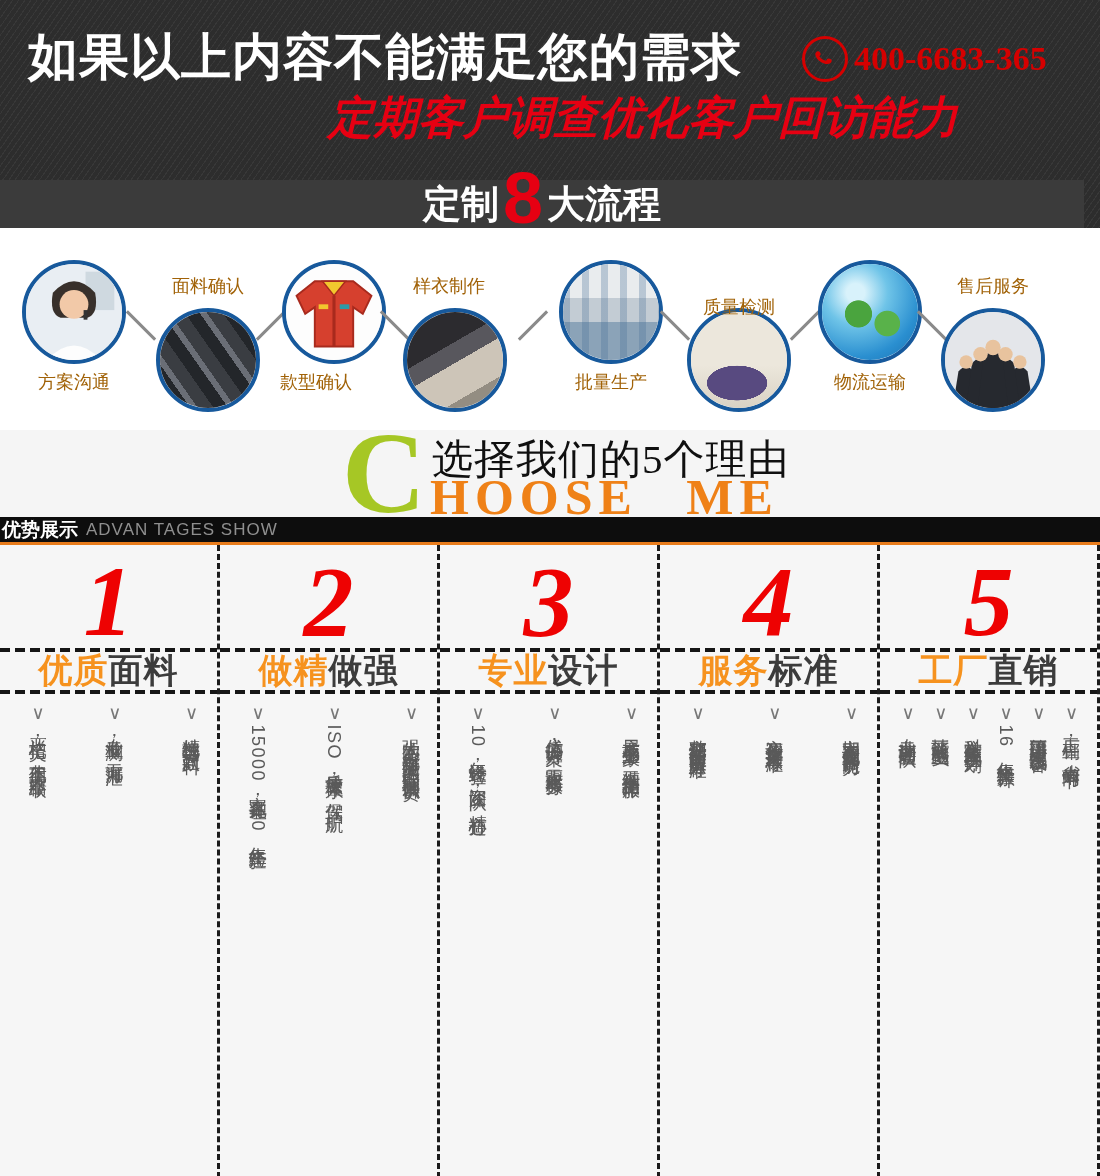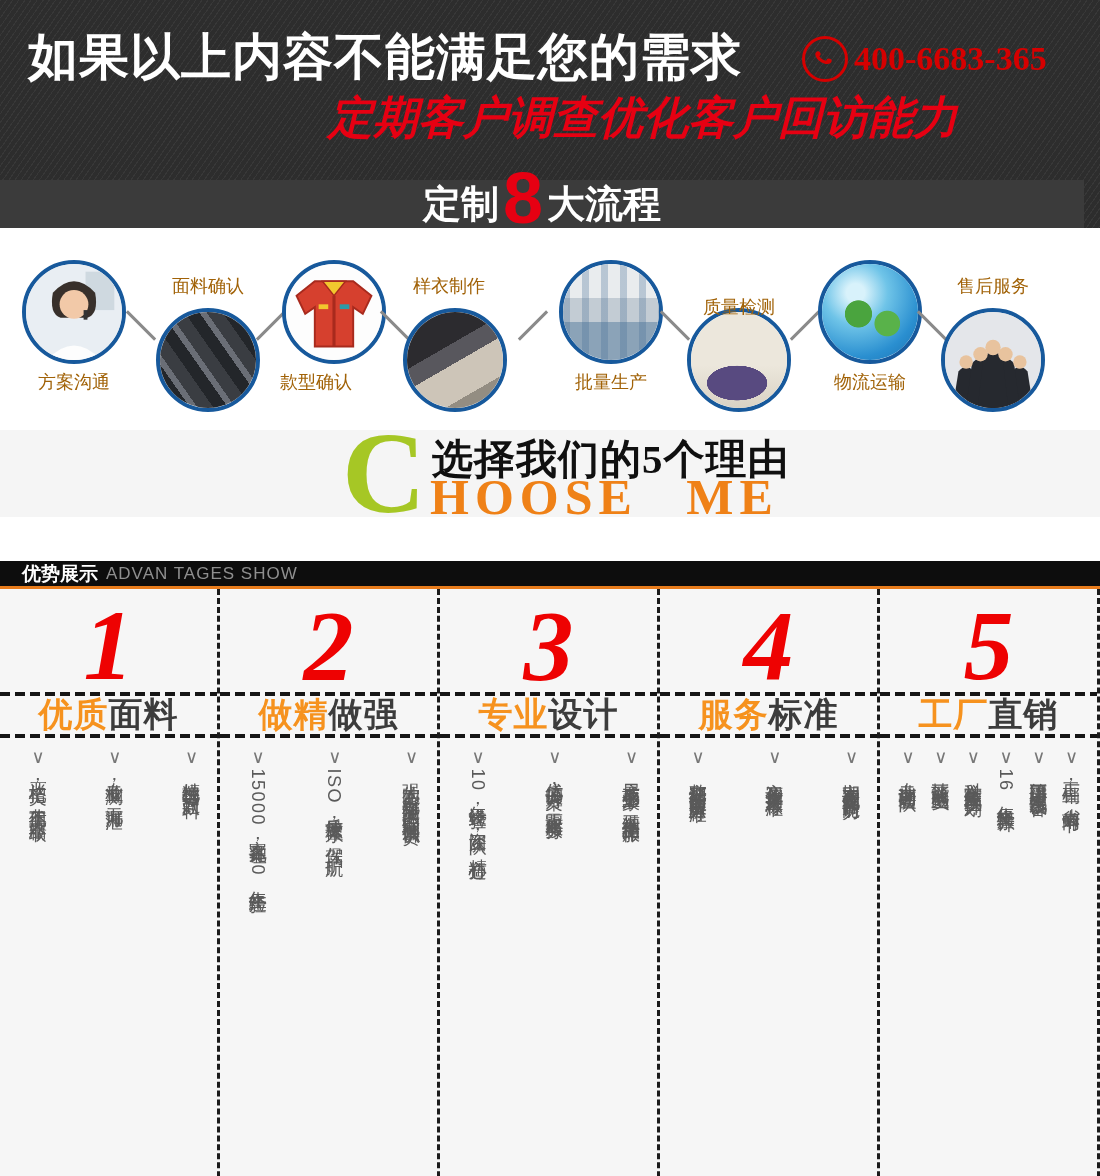--- a/index.html
+++ b/index.html
@@ -42,28 +42,28 @@
   .ic-logistics-globe{background:
       radial-gradient(circle at 68% 62%,#59b24a 0 14%,rgba(0,0,0,0) 15%),
       radial-gradient(circle at 38% 52%,#4aa43e 0 17%,rgba(0,0,0,0) 18%),
       radial-gradient(circle at 35% 30%,#d8f2fb 0 10%,#6fc4e8 35%,#2a8fd0 70%,#1b6fae 100%);}
 
   
   .choose{position:relative;height:87px;background:#f5f5f5;}
   .bigC{position:absolute;left:342px;top:2px;font-family:"Liberation Serif",serif;
         font-size:116px;font-weight:bold;line-height:.72;color:#a6c725;}
   .choose-cn{position:absolute;left:432px;top:2px;font-family:"Liberation Serif",serif;
-             font-size:41px;font-weight:700;color:#101010;letter-spacing:1px;white-space:nowrap;text-align:center;}
+             font-size:41px;font-weight:400;color:#101010;letter-spacing:1px;white-space:nowrap;text-align:center;}
   .choose-en{position:absolute;left:430px;top:42px;font-family:"Liberation Serif",serif;
              font-size:50px;font-weight:bold;color:#ef8117;letter-spacing:6px;word-spacing:30px;
              line-height:1;white-space:nowrap;}
 
   
   .adv-bar{height:25px;background:#0d0d0d;border-bottom:3px solid #e87c1c;
-           display:flex;align-items:center;gap:8px;padding-left:22px;margin-top:44px;}
+           display:flex;align-items:center;gap:8px;padding-left:2px;}
   .adv-bar-cn{font-size:19px;font-weight:bold;color:#fff;white-space:nowrap;}
   .adv-bar-en{font-size:17px;color:#8f8f8f;letter-spacing:1px;white-space:nowrap;}
 
   
   .adv{display:flex;height:633px;background:#f6f6f6;}
   .col{width:220px;box-sizing:border-box;border-right:3px dashed #1b1b1b;
        display:flex;flex-direction:column;}
   .num{height:103px;display:flex;align-items:flex-end;justify-content:center;
        font-family:"Liberation Serif",serif;font-style:italic;font-weight:bold;
        font-size:100px;line-height:.92;color:#ee0202;}

